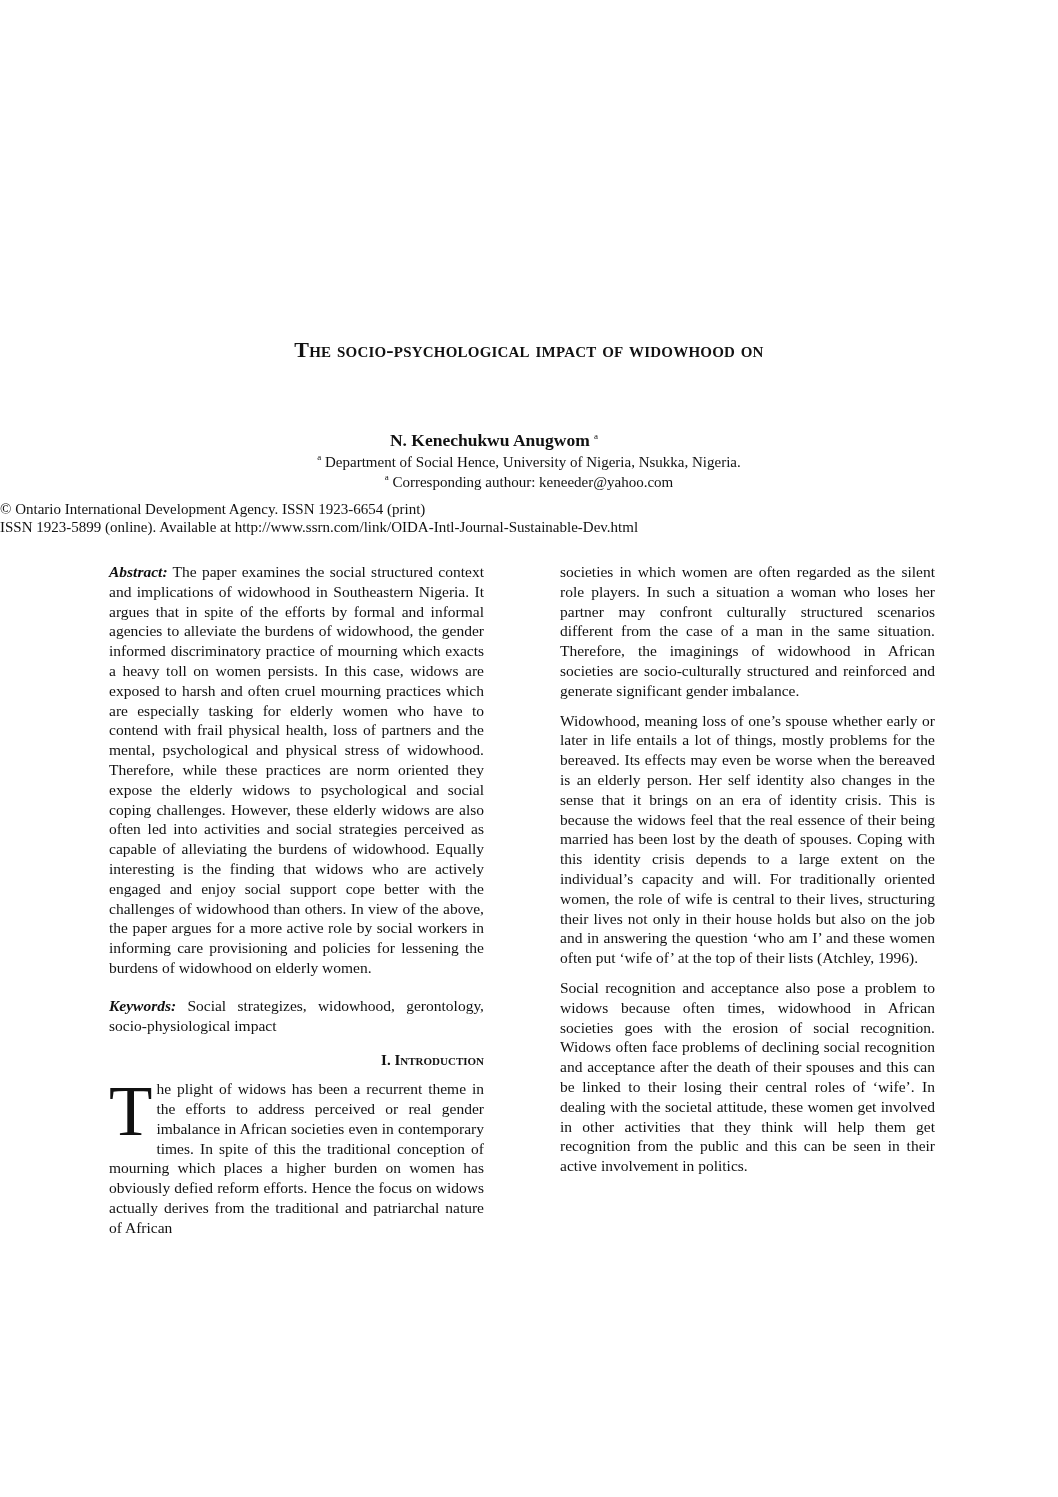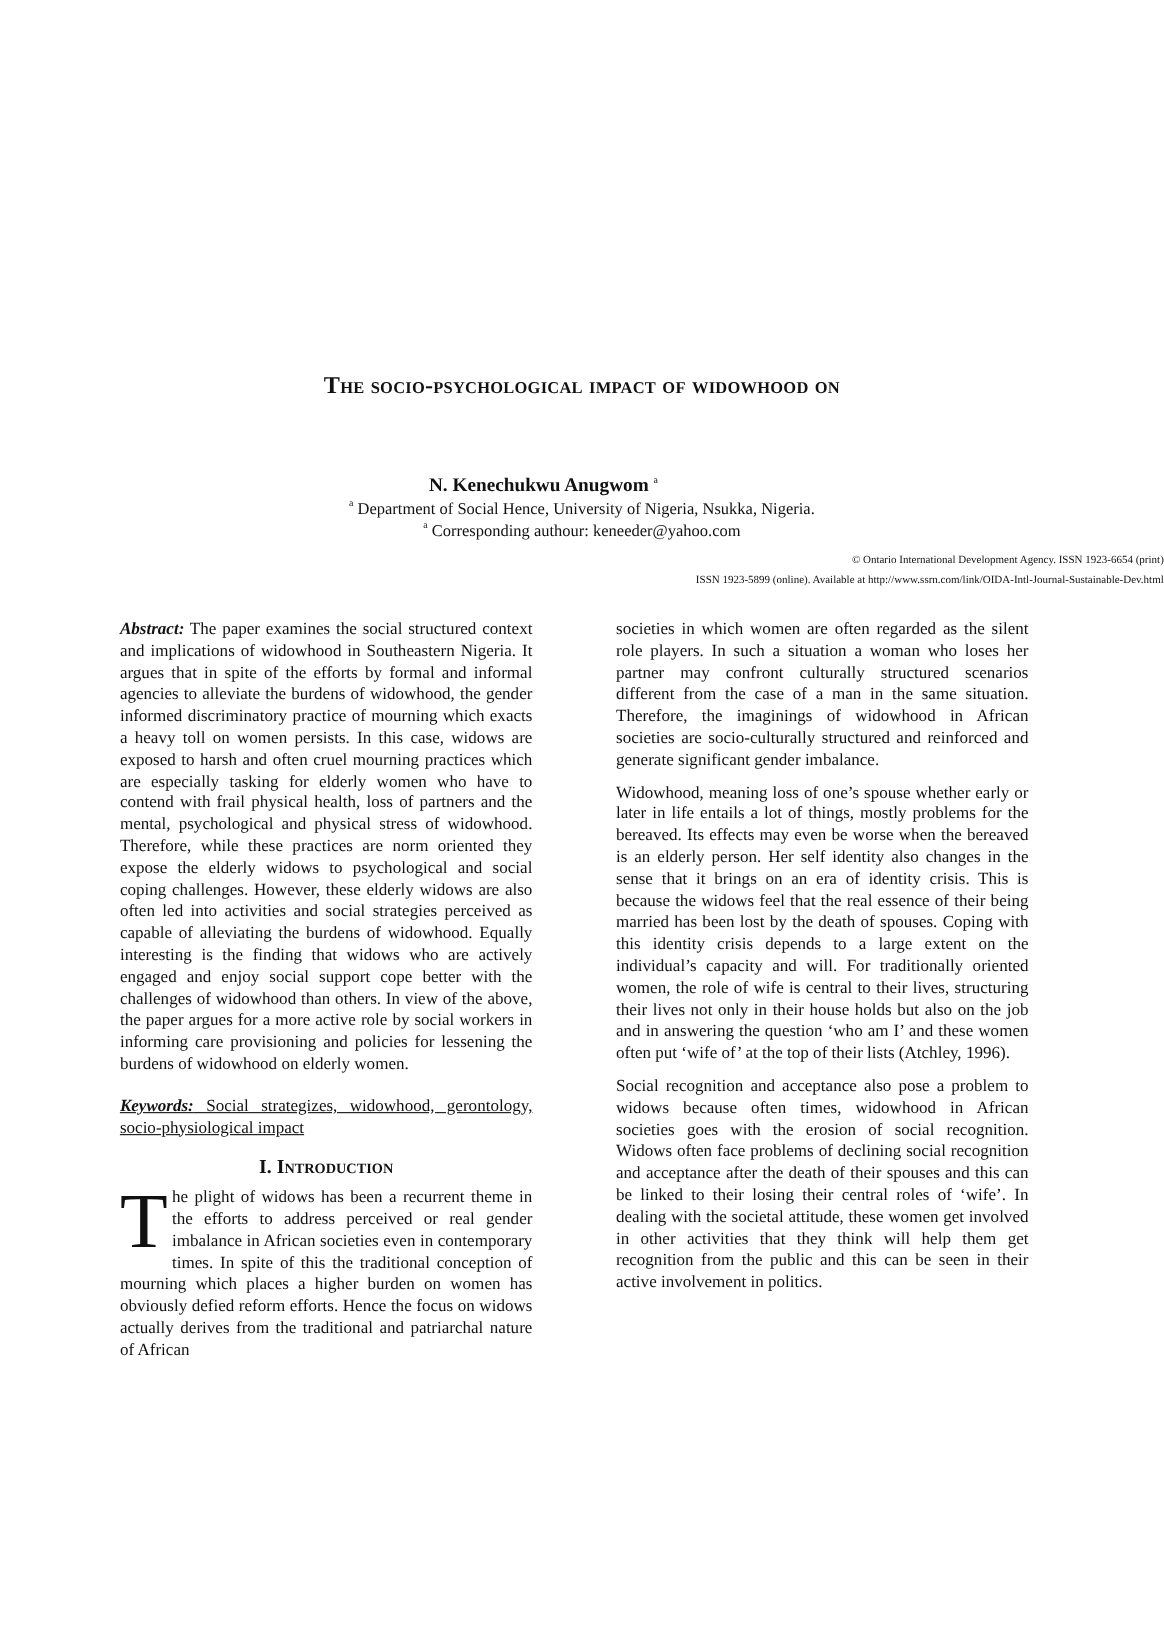--- a/index.html
+++ b/index.html
@@ -7,31 +7,31 @@
          font-family: "Liberation Serif", "DejaVu Serif", serif; color: #111; }
   .title { position: absolute; left: 0; top: 333px; width: 1058px; text-align: center;
            font-weight: bold; font-size: 22px; line-height: 33px; letter-spacing: 0.2px; }
   .title .sc { font-variant: small-caps; }
   .author { position: absolute; left: 0; top: 425px; width: 988px; text-align: center;
             font-weight: bold; font-size: 17.5px; line-height: 22px; }
   .author sup, .aff sup { font-size: 9px; font-weight: normal; vertical-align: 7px; }
   .aff { position: absolute; left: 0; width: 1058px; text-align: center; font-size: 15px; line-height: 19px; }
   .aff1 { top: 448px; }
   .aff2 { top: 468px; }
-  .copy { position: absolute; left: 0; width: 1058px; text-align: right; font-size: 10px; line-height: 17px; }
+  .copy { position: absolute; left: 0; width: 1058px; text-align: left; font-size: 15px; line-height: 17px; }
   .copy1 { top: 501px; }
   .copy2 { top: 519px; }
   .col { position: absolute; top: 562px; width: 375px; font-size: 15.5px; line-height: 19.8px;
          text-align: justify; }
   .col-left { left: 109px; }
   .col-right { left: 560px; }
   .col p { margin: 0 0 10px 0; }
   .lbl { font-weight: bold; font-style: italic; }
-  .kw-gap { margin-top: 18px !important; text-decoration: underline; }
-  .sect { font-weight: bold; font-size: 18px; margin: 16px 0 8px 0 !important; text-align: center; }
+  .kw-gap { margin-top: 18px !important; }
+  .sect { font-weight: bold; font-size: 15px; margin: 16px 0 8px 0 !important; text-align: right; }
   .sect .sc { font-variant: small-caps; }
   .dropcap { float: left; font-size: 71px; line-height: 58px; margin: 3px 4px 0 0; font-weight: normal; }
 </style>
 </head>
 <body>
 
 <div>
 
   <div class="title">
     <div><span>T</span><span class="sc">he socio-psychological impact of widowhood on</span></div>

